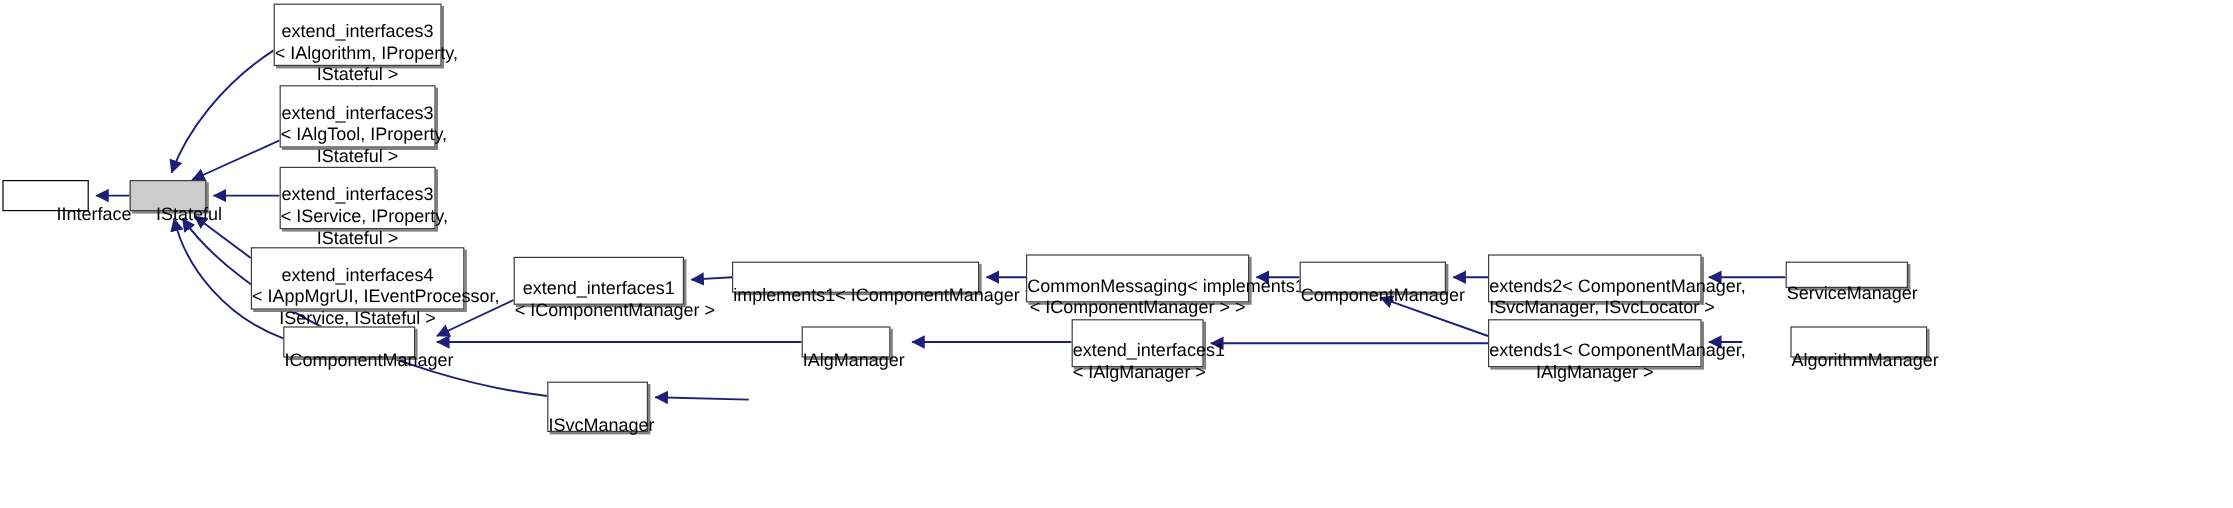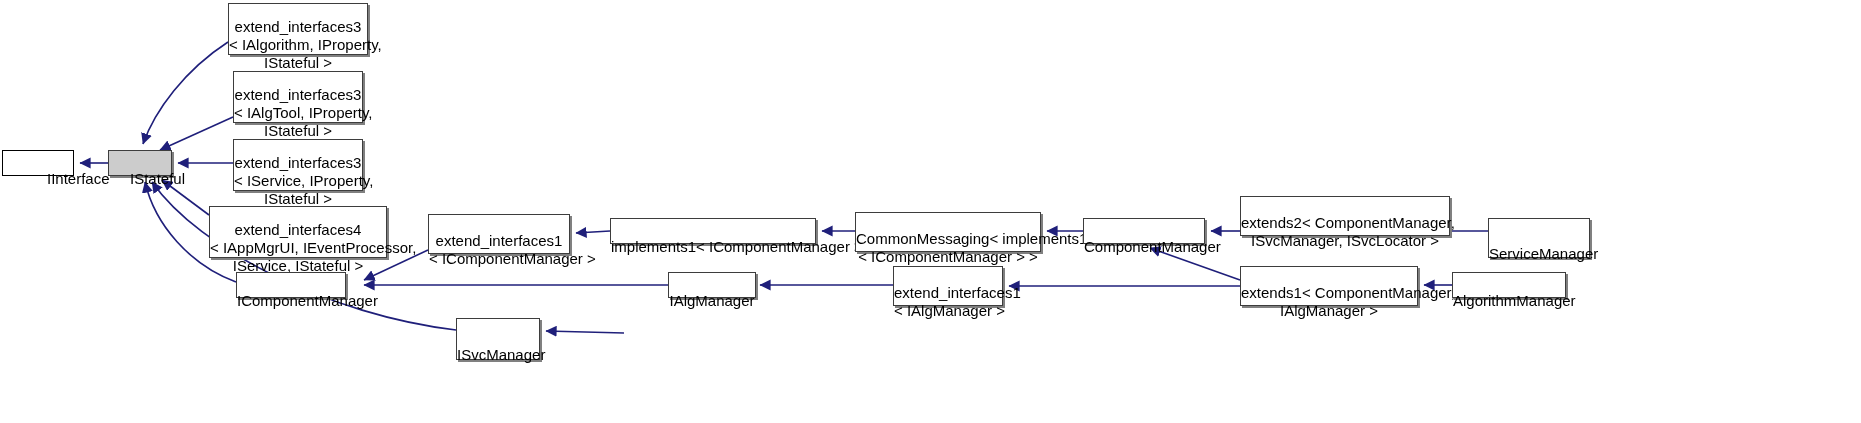--- a/index.html
+++ b/index.html
@@ -150,49 +150,49 @@
   <div class="node shadow" style="left:428px; top:214px; width:142px; height:40px;">
     <span>extend_interfaces1
 &lt; IComponentManager &gt;</span>
   </div>
 
 
   <div class="node shadow" style="left:610px; top:218px; width:206px; height:26px;">
     <span>implements1&lt; IComponentManager &gt;</span>
   </div>
 
-  <div class="node shadow" style="left:668px; top:272px; width:88px; height:26px;text-align:center;">
+  <div class="node shadow" style="left:668px; top:272px; width:74px; height:26px;text-align:center;">
     <span>IAlgManager</span>
   </div>
 
   <div class="node shadow" style="left:855px; top:212px; width:186px; height:40px;">
     <span>CommonMessaging&lt; implements1
 &lt; IComponentManager &gt; &gt;</span>
   </div>
 
   <div class="node shadow" style="left:893px; top:266px; width:110px; height:40px;">
     <span>extend_interfaces1
 &lt; IAlgManager &gt;</span>
   </div>
 
   <div class="node shadow" style="left:1083px; top:218px; width:122px; height:26px;">
     <span>ComponentManager</span>
   </div>
 
-  <div class="node shadow" style="left:1240px; top:196px; width:210px; height:40px;">
+  <div class="node shadow" style="left:1240px; top:212px; width:178px; height:40px;">
     <span>extends2&lt; ComponentManager,
 ISvcManager, ISvcLocator &gt;</span>
   </div>
 
   <div class="node shadow" style="left:1240px; top:266px; width:178px; height:40px;">
     <span>extends1&lt; ComponentManager,
 IAlgManager &gt;</span>
   </div>
 
-  <div class="node shadow" style="left:1488px; top:218px; width:102px; height:40px;">
+  <div class="node shadow" style="left:1488px; top:218px; width:102px; height:22px;">
     <span>ServiceManager</span>
   </div>
 
-  <div class="node shadow" style="left:1452px; top:272px; width:114px; height:26px;">
+  <div class="node shadow" style="left:1492px; top:272px; width:114px; height:26px;">
     <span>AlgorithmManager</span>
   </div>
 
 </div>
 
 </body></html>

